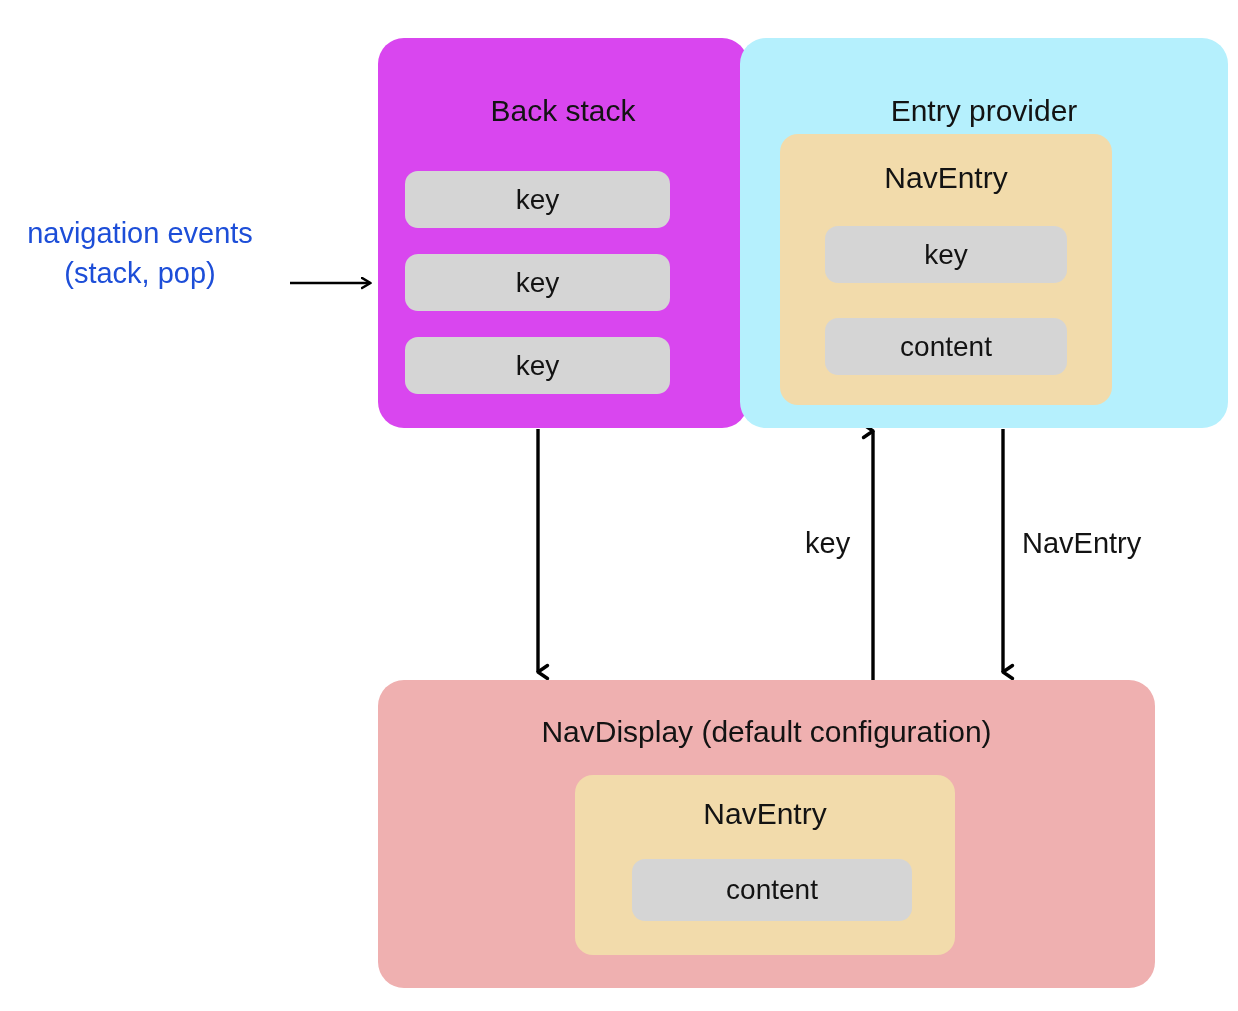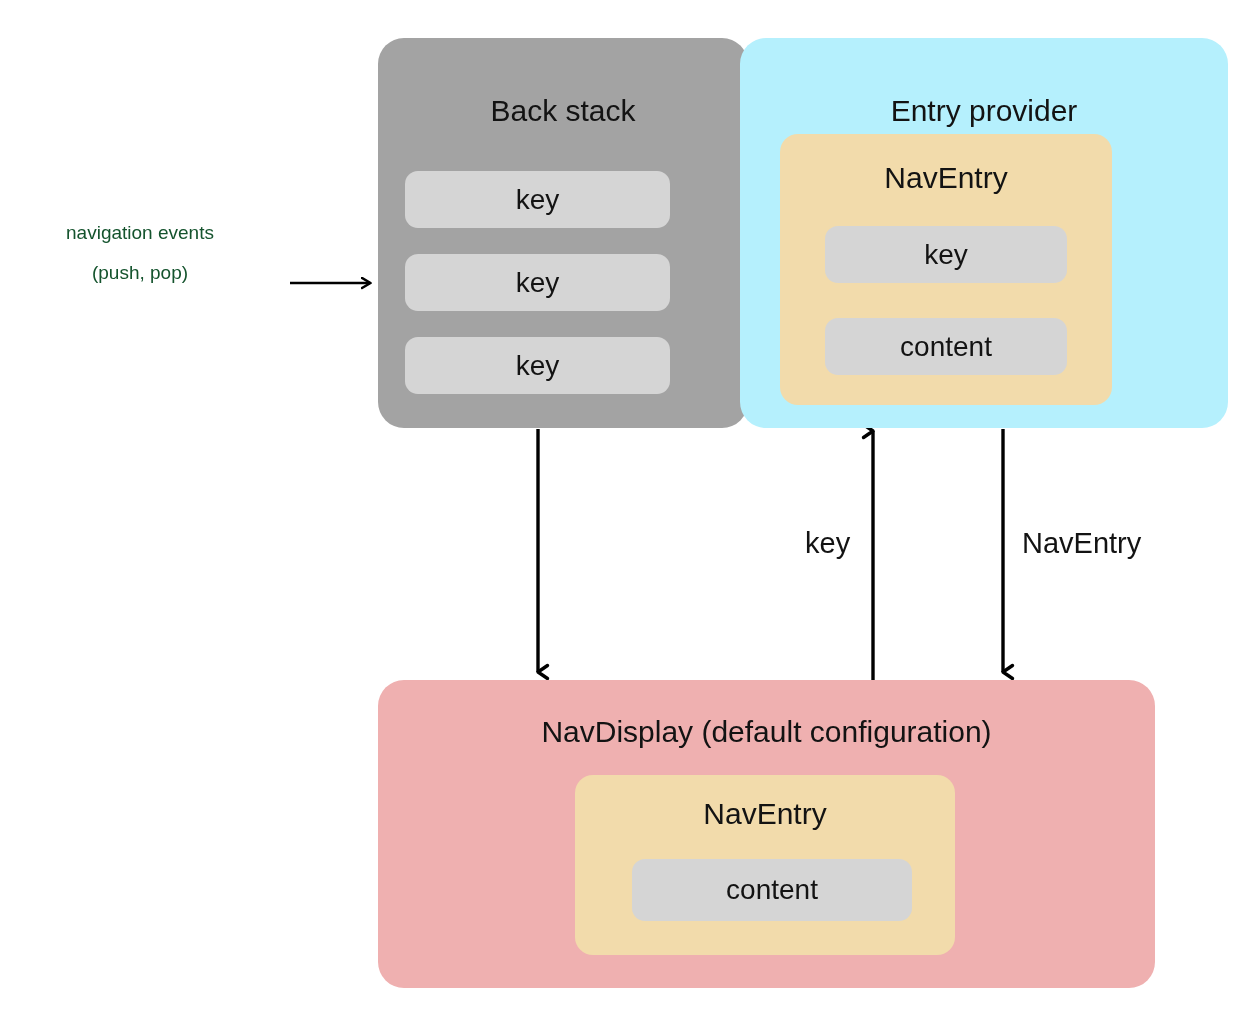--- a/index.html
+++ b/index.html
@@ -53,23 +53,23 @@
   .edge-label {
     position: absolute;
     font-size: 29px;
     line-height: 32px;
     color: #131313;
     white-space: nowrap;
   }
   .side-label {
     position: absolute;
     text-align: center;
-    font-size: 19px;
+    font-size: 29px;
     line-height: 40px;
-    color: #14532d;
+    color: #1d4ed8;
     white-space: nowrap;
   }
   svg.arrows {
     position: absolute;
     left: 0;
     top: 0;
     width: 1238px;
     height: 1011px;
     overflow: visible;
     pointer-events: none;
@@ -105,24 +105,24 @@
       <line x1="873" y1="681" x2="873" y2="431" stroke="#000000" stroke-width="3.4" marker-end="url(#head-up)"></line>
     </g>
 
     <g>
       <line x1="1003" y1="429" x2="1003" y2="672" stroke="#000000" stroke-width="3.4" marker-end="url(#head-down)"></line>
     </g>
   </svg>
 
   <div class="side-label" style="left:6px; top:213px; width:268px;">
     <div>navigation events</div>
-    <div>(push, pop)</div>
+    <div>(stack, pop)</div>
   </div>
 
-  <div class="box panel" style="left:378px; top:38px; width:370px; height:390px; background:#a3a3a3;">
+  <div class="box panel" style="left:378px; top:38px; width:370px; height:390px; background:#d946ef;">
     <div class="panel-title" style="top:56px;">Back stack</div>
 
     <div class="pill" style="left:27px; top:133px; width:265px; height:57px;">key</div>
     <div class="pill" style="left:27px; top:216px; width:265px; height:57px;">key</div>
     <div class="pill" style="left:27px; top:299px; width:265px; height:57px;">key</div>
   </div>
 
   <div class="box panel" style="left:740px; top:38px; width:488px; height:390px; background:#b5f0fd;">
     <div class="panel-title" style="top:56px;">Entry provider</div>
 

